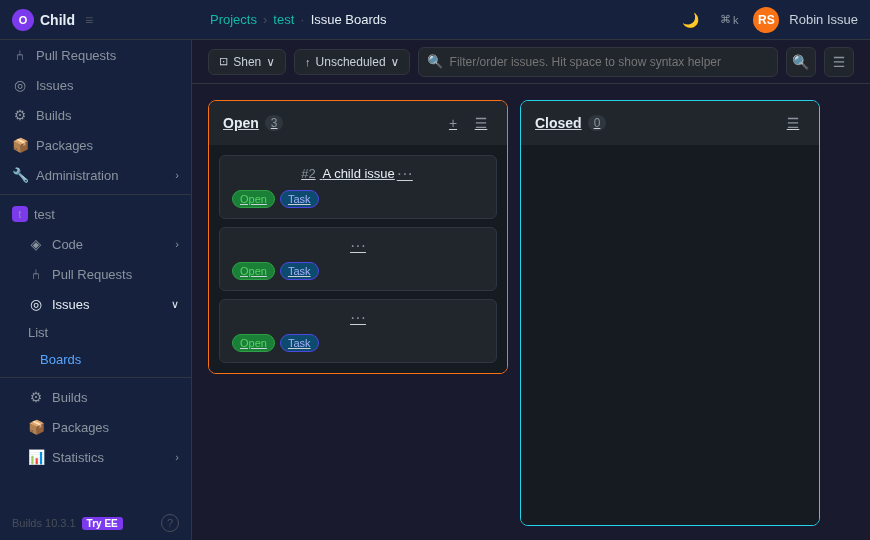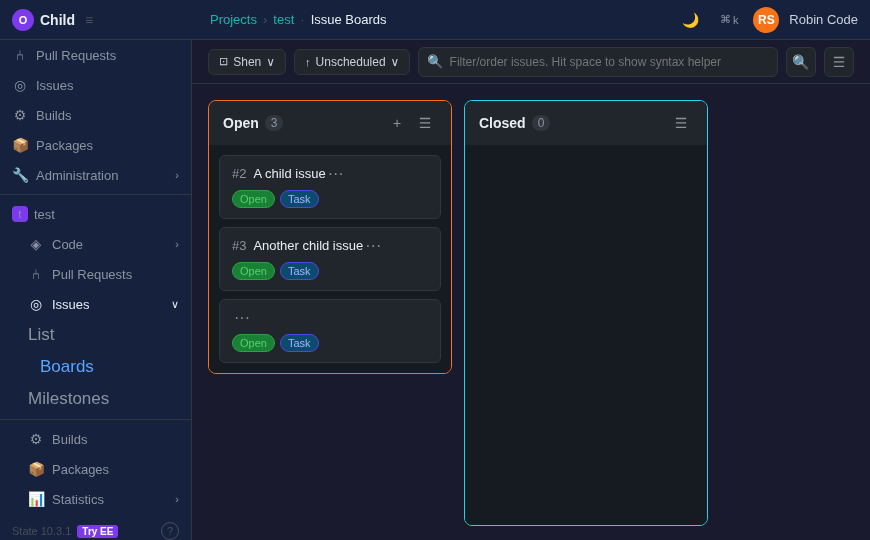--- a/index.html
+++ b/index.html
@@ -131,21 +131,21 @@
     .sidebar-item .icon { font-size: 14px; width: 16px; text-align: center; }
     .sidebar-item .chevron { margin-left: auto; font-size: 11px; }
     .sidebar-item .dots { margin-left: auto; font-size: 14px; opacity: 0; }
     .sidebar-sub {
       padding-left: 28px;
     }
     .sidebar-sub-item {
       display: flex;
       align-items: center;
       padding: 6px 12px 6px 28px;
-      font-size: 17px;
+      font-size: 13px;
       color: #8b949e;
       cursor: pointer;
     }
     .sidebar-sub-item.active { color: #58a6ff; font-weight: 500; }
     .sidebar-divider {
       border: none;
       border-top: 1px solid #30363d;
       margin: 4px 0;
     }
     .sidebar-footer {
@@ -249,25 +249,26 @@
       flex: 1;
       display: flex;
       gap: 12px;
       padding: 16px;
       overflow-x: auto;
       align-items: flex-start;
     }
 
     
     .board-column {
-      width: 244px;
+      width: 300px;
       flex-shrink: 0;
       display: flex;
       flex-direction: column;
       gap: 0;
+      text-decoration: underline;
     }
     .board-column-open {
       border: 1px solid #f97316;
       border-radius: 8px;
       overflow: hidden;
     }
     .board-column-closed {
       border: 1px solid #22d3ee;
       border-radius: 8px;
       overflow: hidden;
@@ -320,21 +321,21 @@
     .issue-card {
       background: #21262d;
       border: 1px solid #30363d;
       border-radius: 6px;
       padding: 10px 12px;
       cursor: pointer;
     }
     .card-header {
       display: flex;
       align-items: flex-start;
-      justify-content: flex-start;
+      justify-content: center;
       margin-bottom: 8px;
     }
     .card-title {
       font-size: 13px;
       color: #e6edf3;
     }
     .card-num {
       color: #8b949e;
       margin-right: 4px;
     }
@@ -388,21 +389,21 @@
     <span class="breadcrumb-sep">·</span>
     <span class="breadcrumb-current">Issue Boards</span>
   </div>
   <div class="header-actions">
     <div class="header-icon-btn">🌙</div>
     <div class="header-icon-btn" style="font-size:11px;gap:2px;display:flex;align-items:center;">
       <span>⌘</span>
         <span>k</span>
     </div>
     <div class="user-avatar">RS</div>
-    <span class="user-name">Robin Code</span>
+    <span class="user-name">Robin Issue</span>
   </div>
 </div>
 
 <div class="main-layout">
 
   <div class="sidebar">
     <div class="sidebar-item">
       <span class="icon">⑃</span>
       <span>Pull Requests</span>
     </div>
@@ -445,39 +446,36 @@
       <span>Issues</span>
       <span class="chevron" style="margin-left:auto;">∨</span>
     </div>
 
     <div class="sidebar-sub-item">
       <span>List</span>
     </div>
     <div class="sidebar-sub-item active" style="color:#58a6ff;padding-left:40px;">
       <span>Boards</span>
     </div>
-    <div class="sidebar-sub-item">
-      <span>Milestones</span>
-    </div>
     <hr class="sidebar-divider">
     <div class="sidebar-item sidebar-sub">
       <span class="icon">⚙</span>
       <span>Builds</span>
     </div>
     <div class="sidebar-item sidebar-sub">
       <span class="icon">📦</span>
       <span>Packages</span>
     </div>
     <div class="sidebar-item sidebar-sub">
       <span class="icon">📊</span>
       <span>Statistics</span>
       <span class="chevron">›</span>
     </div>
     <div class="sidebar-footer">
-      <span>State 10.3.1</span>
+      <span>Builds 10.3.1</span>
       <span class="try-badge">Try EE</span>
       <div class="help-icon">?</div>
     </div>
   </div>
 
   <div class="content">
 
     <div class="toolbar">
       <button class="toolbar-btn">
         <span style="font-size:11px;">⊡</span>
@@ -519,24 +517,20 @@
               <span class="card-menu">···</span>
             </div>
             <div class="card-badges">
               <span class="badge badge-open">Open</span>
               <span class="badge badge-task">Task</span>
             </div>
           </div>
 
           <div class="issue-card">
             <div class="card-header">
-              <span class="card-title">
-                <span class="card-num">#3</span>
-                <span>Another child issue</span>
-              </span>
               <span class="card-menu">···</span>
             </div>
             <div class="card-badges">
               <span class="badge badge-open">Open</span>
               <span class="badge badge-task">Task</span>
             </div>
           </div>
 
           <div class="issue-card">
             <div class="card-header">

